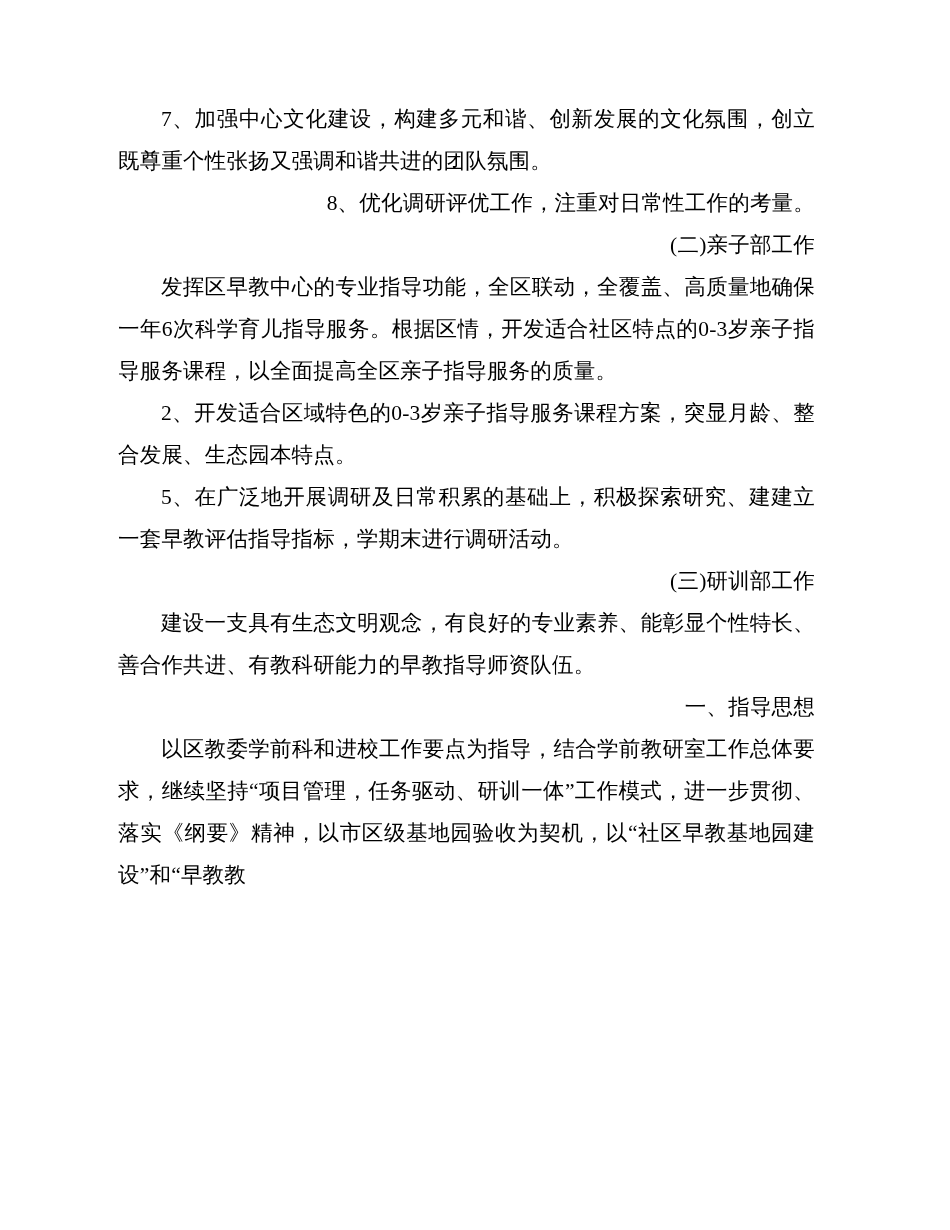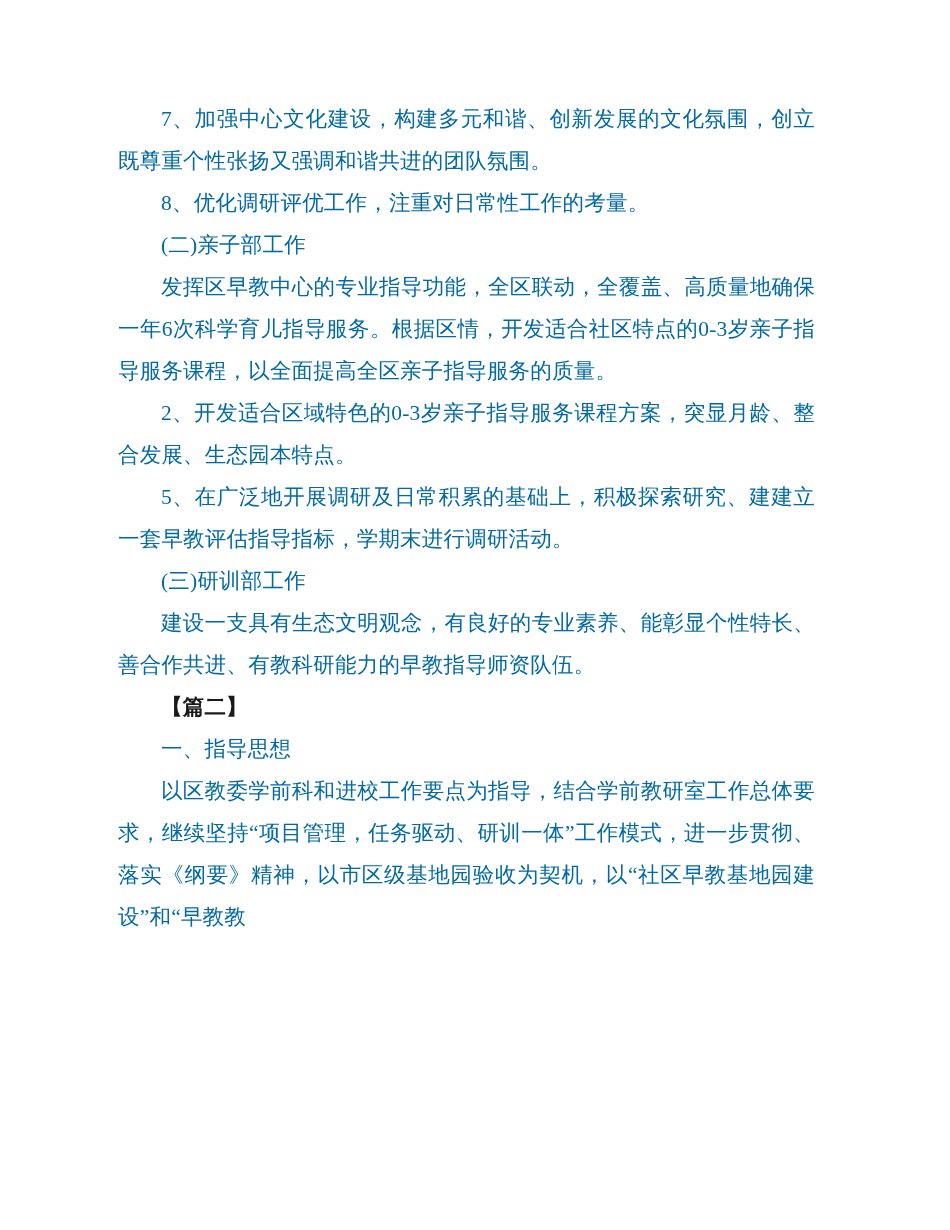--- a/index.html
+++ b/index.html
@@ -21,46 +21,45 @@
   .doc-body {
     position: absolute;
     left: 118px;
     top: 98px;
     width: 697px;
   }
   .para {
     margin: 0;
     font-size: 21.5px;
     line-height: 42px;
-    color: #0369a1;
+    color: #000000;
     text-align: justify;
     text-justify: inter-ideograph;
     text-indent: 2em;
     letter-spacing: 0.2px;
     word-break: break-all;
     font-weight: 400;
   }
   .para.bold {
     font-weight: 700;
     color: #1a1a1a;
   }
   .para.nojust {
-    text-align: left;
+    text-align: right;
   }
 </style>
 </head>
 <body>
 
 <div class="page">
   <div class="doc-body">
       <p class="para">7、加强中心文化建设，构建多元和谐、创新发展的文化氛围，创立既尊重个性张扬又强调和谐共进的团队氛围。</p>
       <p class="para nojust">8、优化调研评优工作，注重对日常性工作的考量。</p>
       <p class="para nojust">(二)亲子部工作</p>
       <p class="para">发挥区早教中心的专业指导功能，全区联动，全覆盖、高质量地确保一年6次科学育儿指导服务。根据区情，开发适合社区特点的0-3岁亲子指导服务课程，以全面提高全区亲子指导服务的质量。</p>
       <p class="para">2、开发适合区域特色的0-3岁亲子指导服务课程方案，突显月龄、整合发展、生态园本特点。</p>
       <p class="para">5、在广泛地开展调研及日常积累的基础上，积极探索研究、建建立一套早教评估指导指标，学期末进行调研活动。</p>
       <p class="para nojust">(三)研训部工作</p>
       <p class="para">建设一支具有生态文明观念，有良好的专业素养、能彰显个性特长、善合作共进、有教科研能力的早教指导师资队伍。</p>
-      <p class="para bold nojust">【篇二】</p>
       <p class="para nojust">一、指导思想</p>
       <p class="para">以区教委学前科和进校工作要点为指导，结合学前教研室工作总体要求，继续坚持“项目管理，任务驱动、研训一体”工作模式，进一步贯彻、落实《纲要》精神，以市区级基地园验收为契机，以“社区早教基地园建设”和“早教教</p>
     </div>
 </div>
 
 </body></html>

